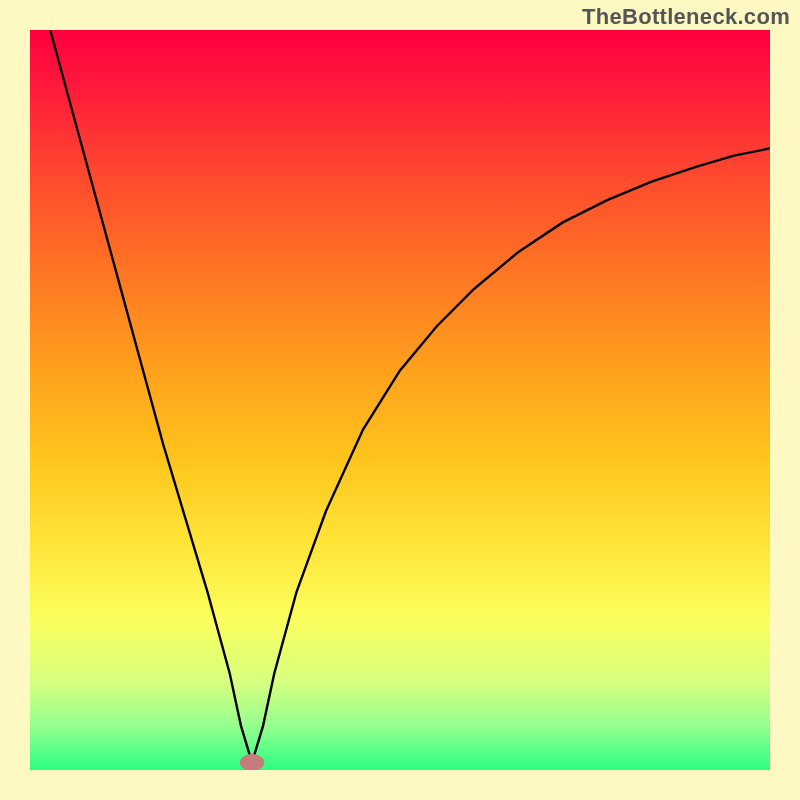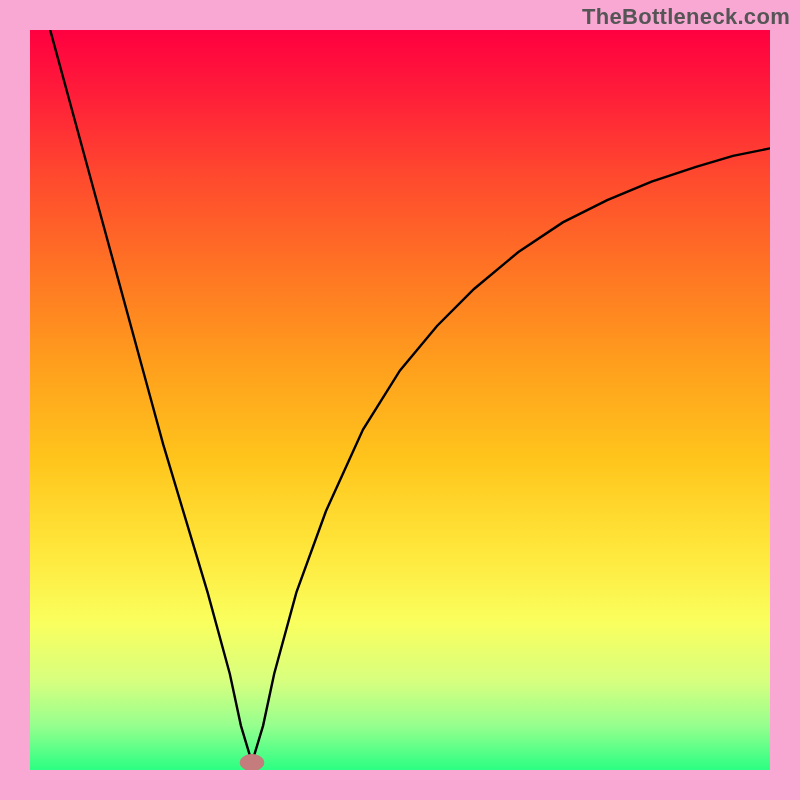--- a/index.html
+++ b/index.html
@@ -8,21 +8,21 @@
     width: 800px;
     height: 800px;
     overflow: hidden;
     background: #000;
     font-family: Arial, Helvetica, sans-serif;
   }
   .frame {
     position: relative;
     width: 800px;
     height: 800px;
-    background: #f9a8d4;
+    background: #fef9c3;
   }
   .watermark {
     position: absolute;
     top: 4px;
     right: 10px;
     color: #555;
     font-size: 22px;
     font-weight: 600;
     letter-spacing: 0.3px;
     user-select: none;

